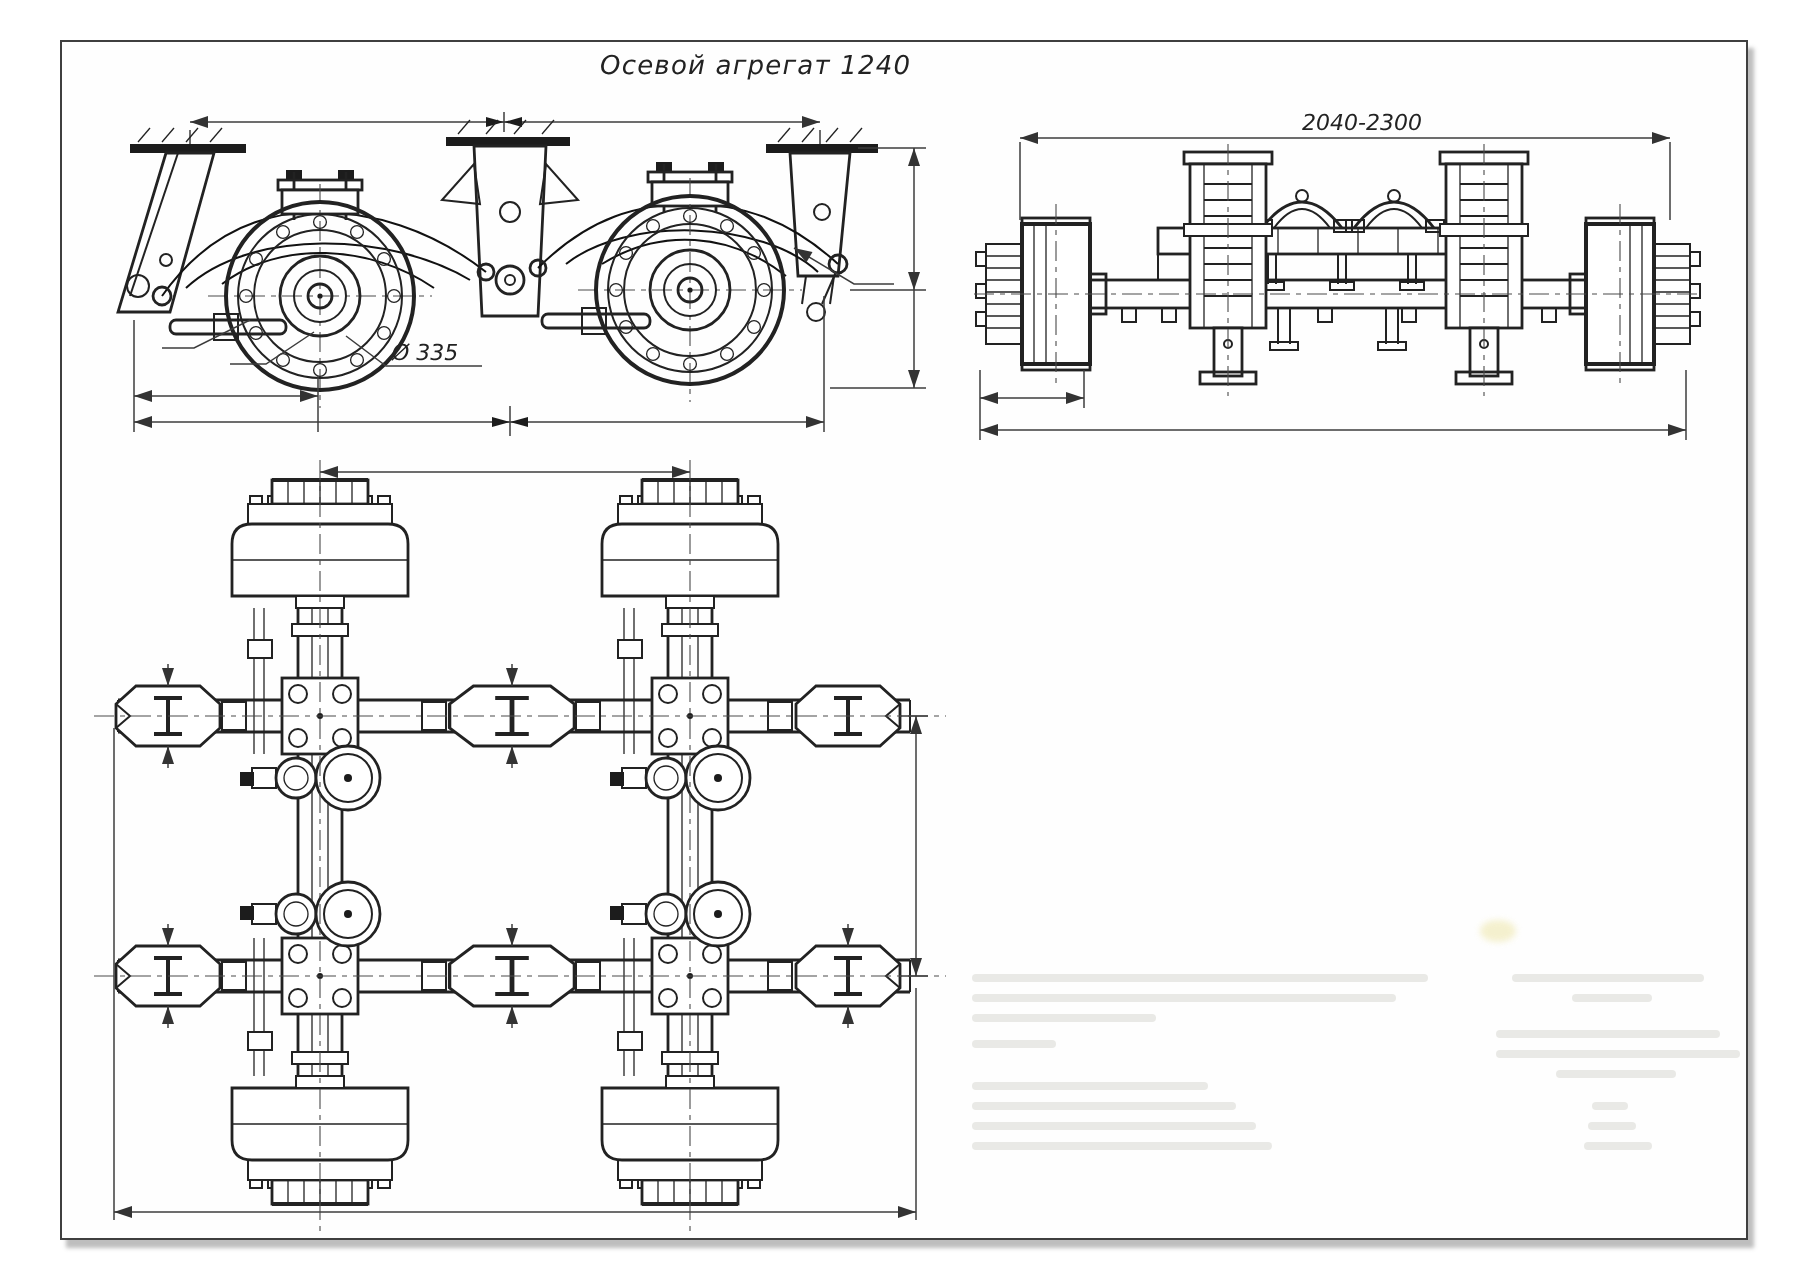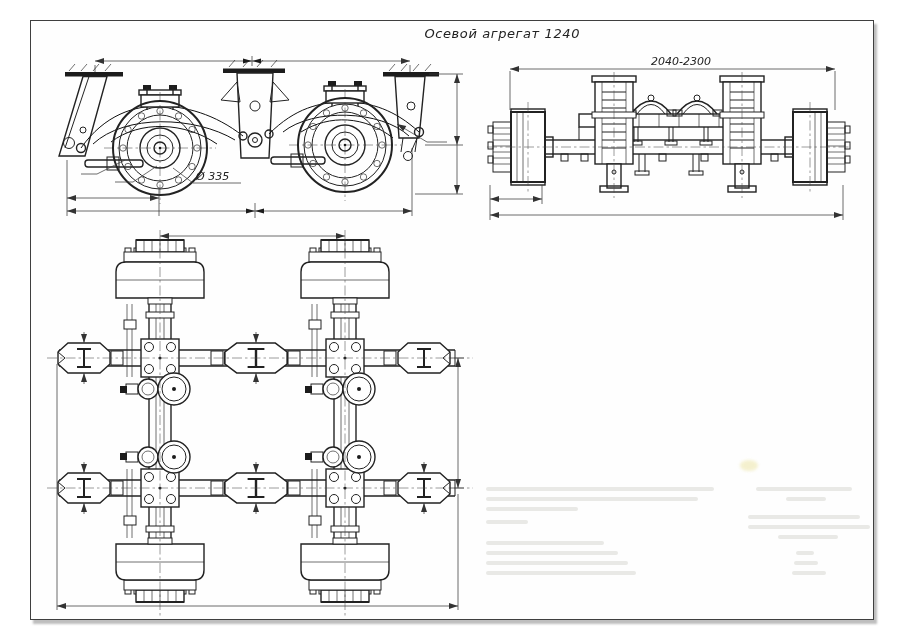--- a/index.html
+++ b/index.html
@@ -7,21 +7,21 @@
     width:900px;height:636px;position:relative;background:#ffffff;
     font-family:"DejaVu Sans",sans-serif;overflow:hidden;
   }
   .frame{
     position:absolute;left:30px;top:20px;width:844px;height:600px;
     border:1.6px solid #3f3f3f;background:#fefefe;
     box-shadow:3px 4px 2px rgba(110,110,110,.45);
     box-sizing:border-box;
   }
   .title{
-    position:absolute;left:300px;top:26px;width:280px;text-align:right;
+    position:absolute;left:300px;top:26px;width:280px;text-align:left;
     font-style:italic;font-size:13px;letter-spacing:.6px;color:#222;
   }
   svg{position:absolute;overflow:visible;}
   svg *{stroke:#222;fill:none;stroke-width:1;stroke-linecap:butt;stroke-linejoin:miter;}
   .t1{stroke-width:1.4}.t2{stroke-width:2}.thin{stroke-width:.65}
   .wf{fill:#ffffff}
   .ink{fill:#1c1c1c;stroke:none}
   .dim{stroke:#3c3c3c;stroke-width:.75}
   .cl{stroke:#4a4a4a;stroke-width:.55;stroke-dasharray:10 3 2.5 3}
   .dtxt{font:italic 11px "DejaVu Sans",sans-serif;fill:#222;stroke:none}

